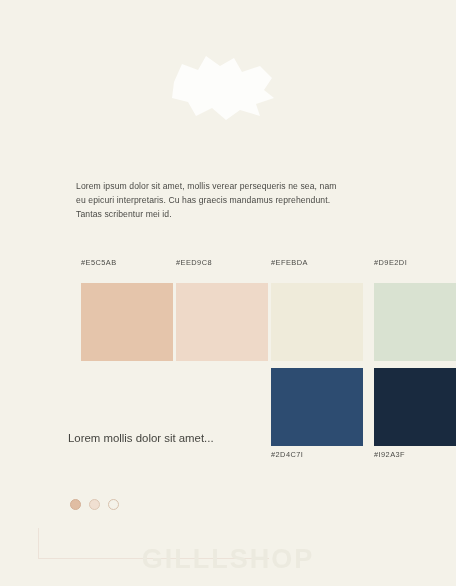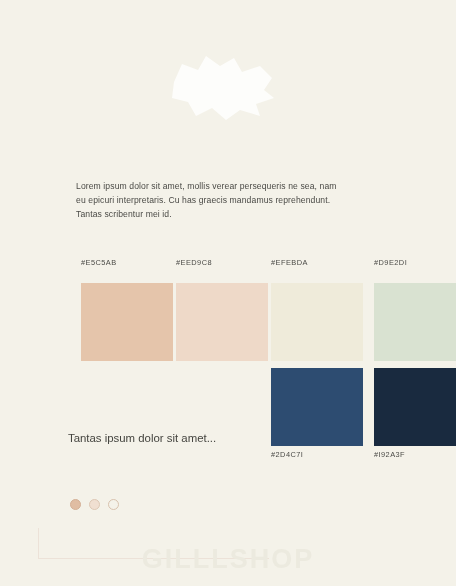--- a/index.html
+++ b/index.html
@@ -197,21 +197,21 @@
     </div>
     <div class="swatch-label r2-label c3">#2D4C7I</div>
 
     <div class="swatch-cell r2 c4">
       <span class="swatch-chip" style="background:#192A3F"></span>
     </div>
     <div class="swatch-label r2-label c4">#I92A3F</div>
 
   </div>
 
-  <p class="caption">Tantas ipsum dolor sit amet...</p>
+  <p class="caption">Lorem mollis dolor sit amet...</p>
 
   <div class="dots">
     <span class="dot active"></span>
     <span class="dot half"></span>
     <span class="dot empty"></span>
   </div>
 
   <div class="corner-bracket"></div>
 
   <div class="watermark">GILLLSHOP</div>

